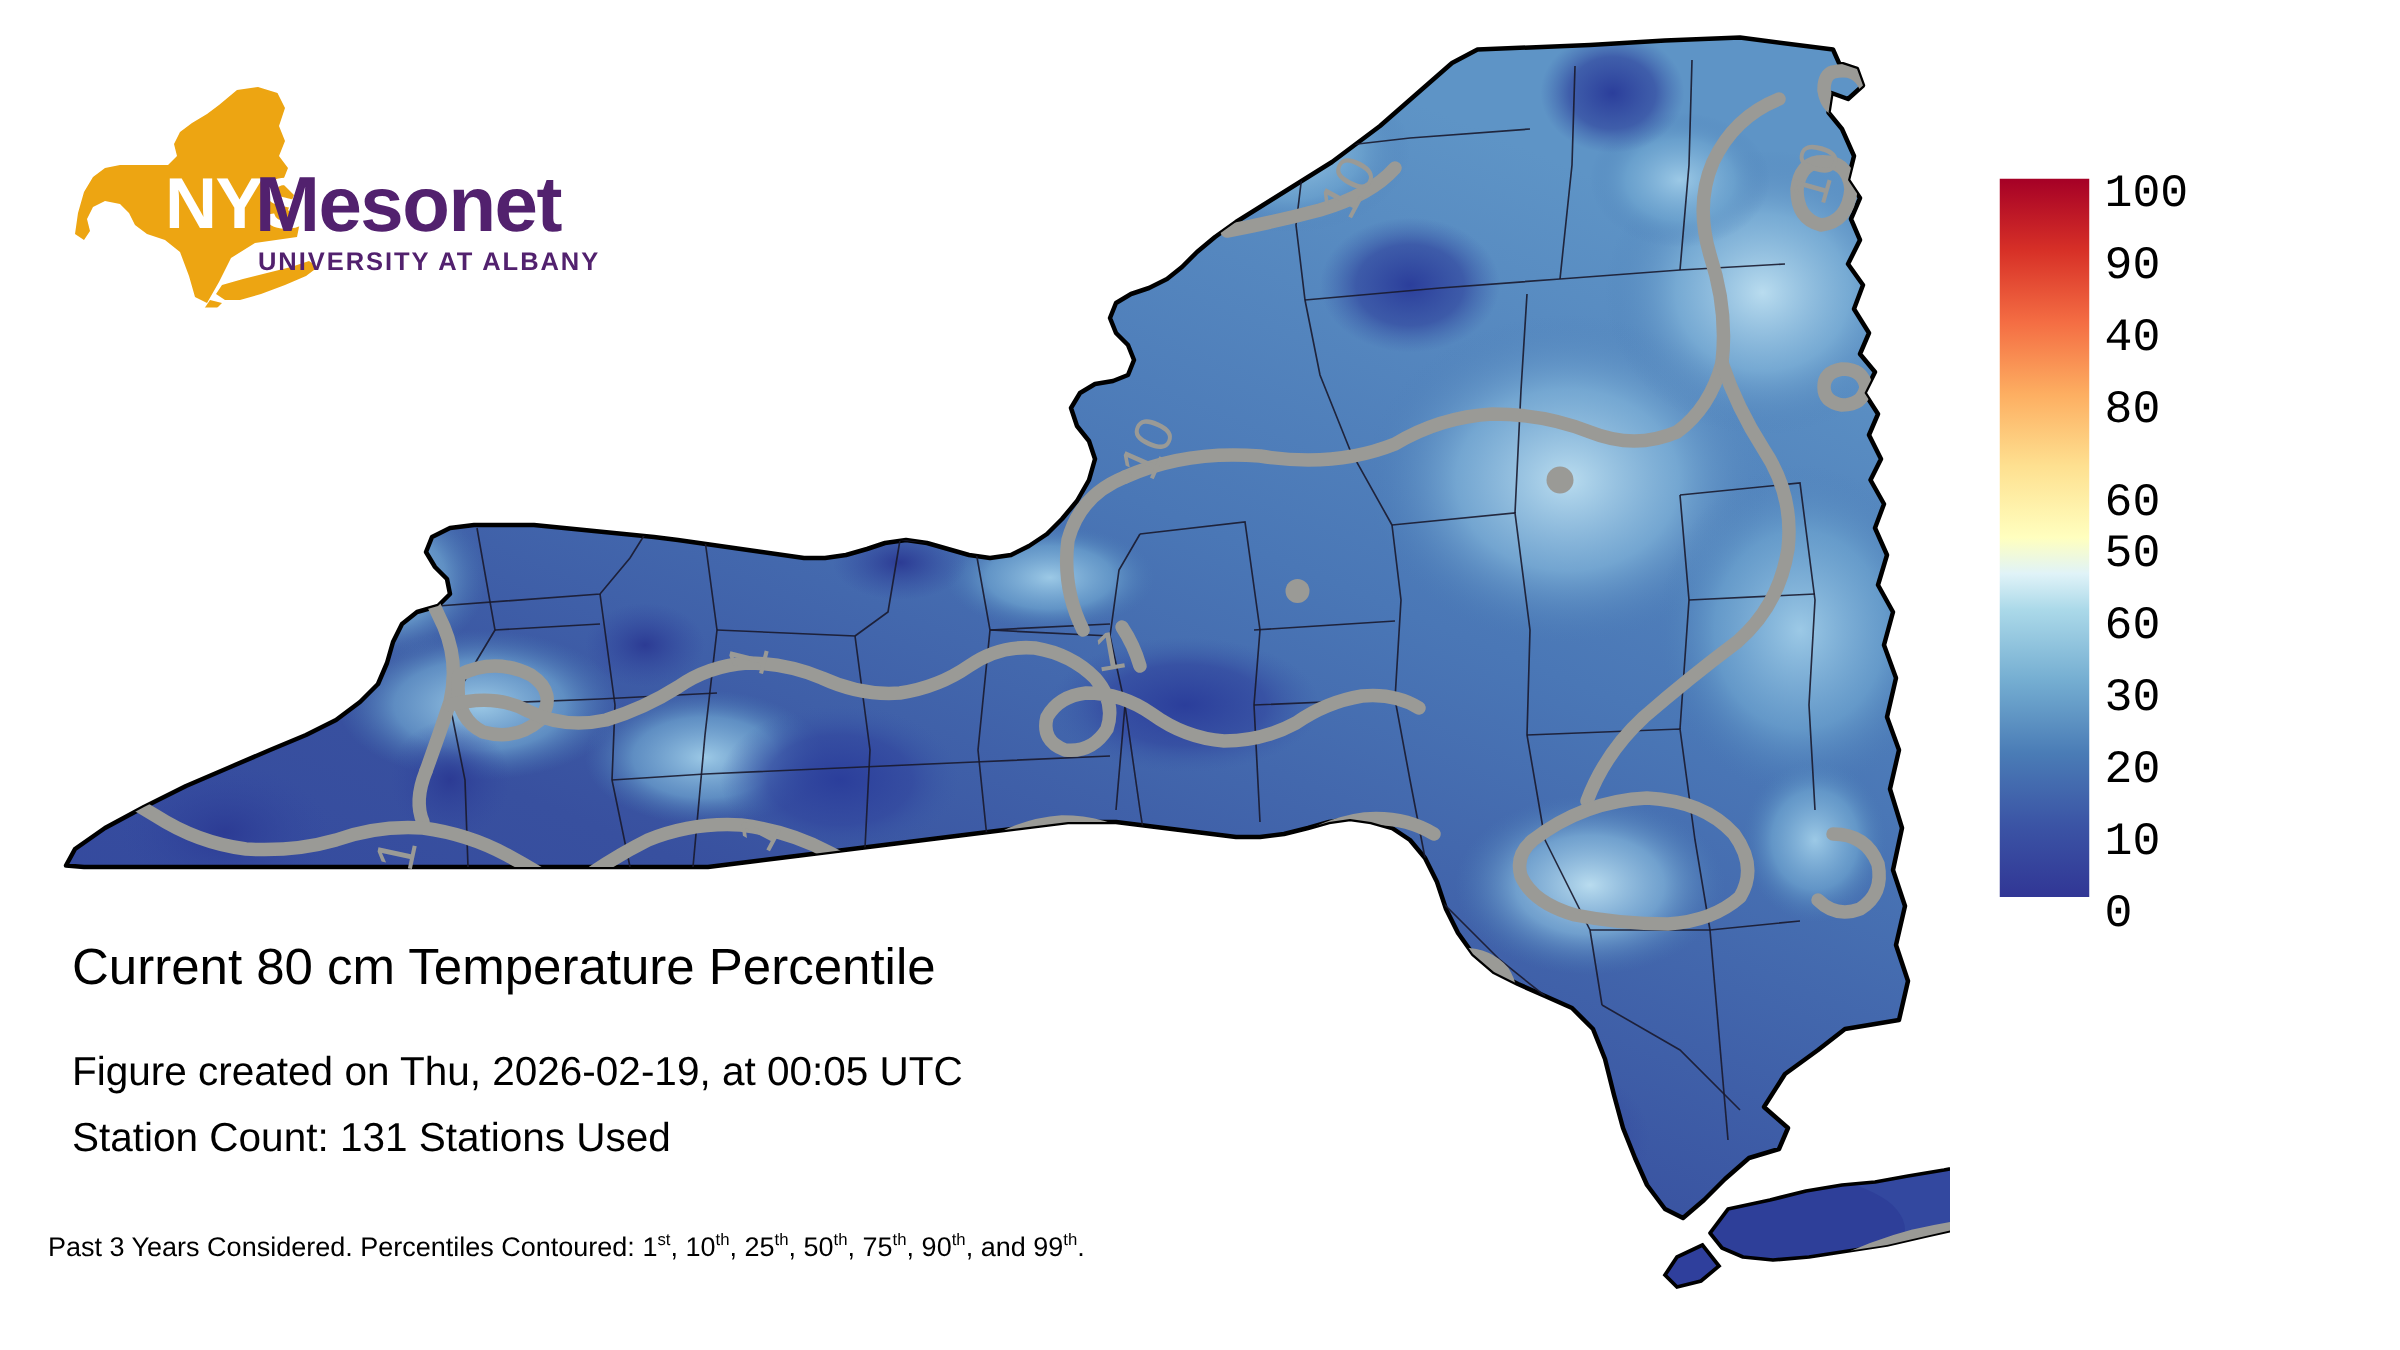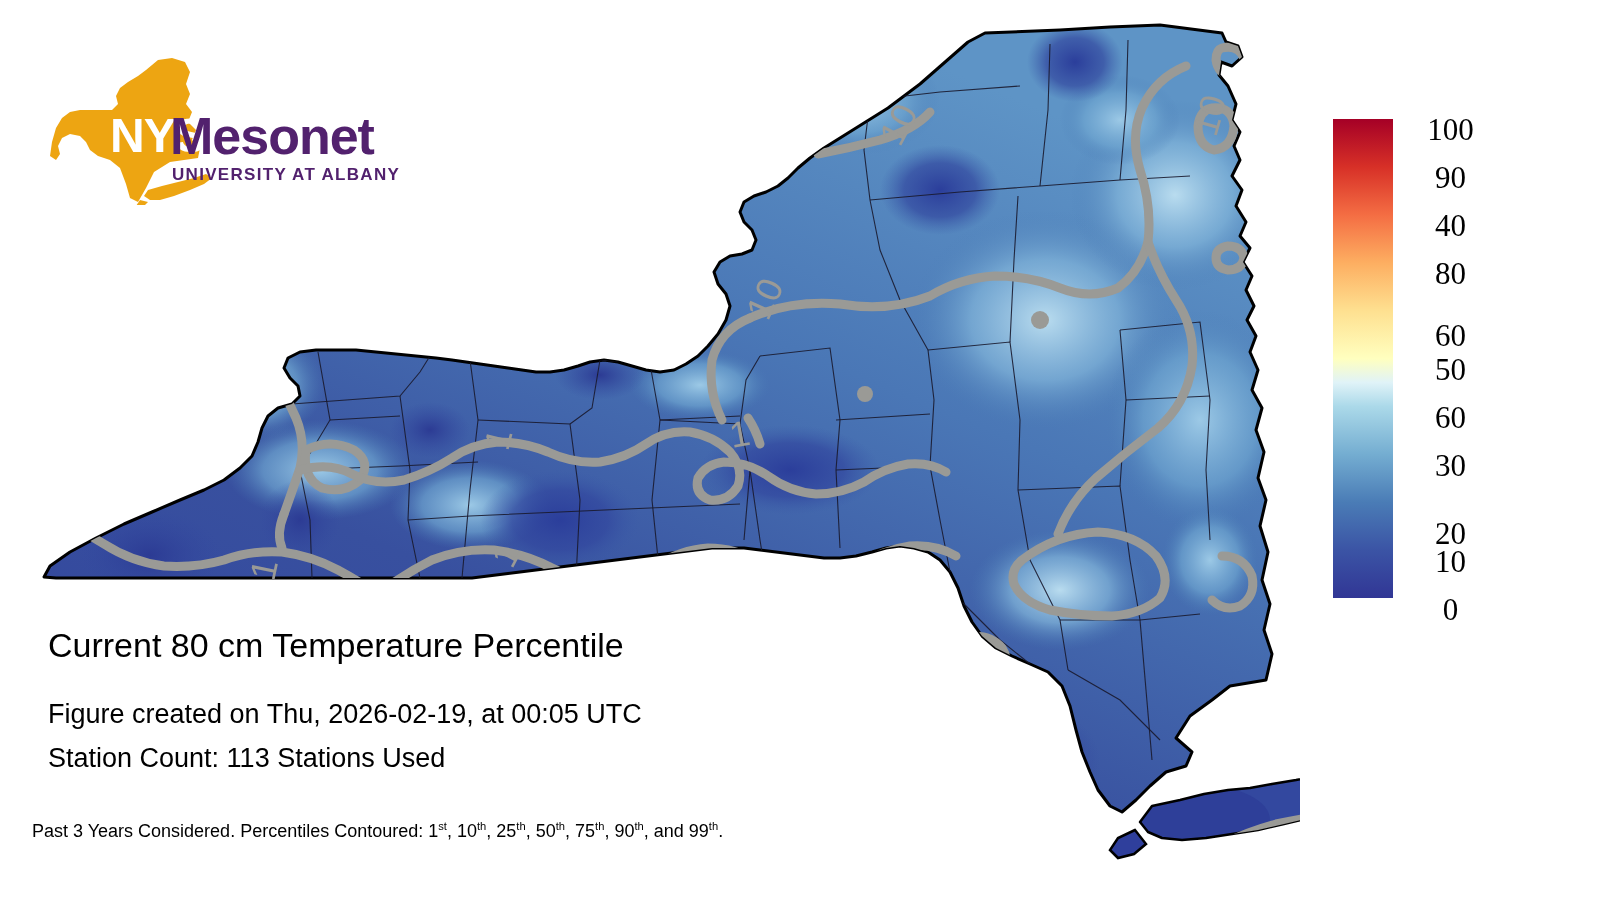--- a/index.html
+++ b/index.html
@@ -52,24 +52,24 @@
     position: absolute;
     left: 1403px;
     top: 100px;
     width: 95px;
     height: 520px;
   }
   .cb-tick {
     position: absolute;
     right: 0;
     width: 95px;
-    text-align: center;
+    text-align: left;
     font-size: 31px;
     line-height: 31px;
-    font-family: Liberation Serif, serif;
+    font-family: Liberation Mono, monospace;
     color: #000;
     white-space: nowrap;
   }
 
   
   #caption {
     position: absolute;
     left: 48px;
     top: 622px;
     width: 1000px;
@@ -401,26 +401,26 @@
 
 <div id="colorbar-ticks">
   <div class="cb-tick" style="top:14px">100</div>
   <div class="cb-tick" style="top:62px">90</div>
   <div class="cb-tick" style="top:110px">40</div>
   <div class="cb-tick" style="top:158px">80</div>
   <div class="cb-tick" style="top:220px">60</div>
   <div class="cb-tick" style="top:254px">50</div>
   <div class="cb-tick" style="top:302px">60</div>
   <div class="cb-tick" style="top:350px">30</div>
-  <div class="cb-tick" style="top:418px">20</div>
+  <div class="cb-tick" style="top:398px">20</div>
   <div class="cb-tick" style="top:446px">10</div>
   <div class="cb-tick" style="top:494px">0</div>
 </div>
 
 <div id="caption">
   <h1 id="figure-title">Current 80 cm Temperature Percentile</h1>
   <p class="caption-line" id="caption-created">Figure created on Thu, 2026-02-19, at 00:05 UTC</p>
-  <p class="caption-line" id="caption-stations">Station Count: 113 Stations Used</p>
+  <p class="caption-line" id="caption-stations">Station Count: 131 Stations Used</p>
 </div>
 
 <div id="footnote">
   <span>Past 3 Years Considered. Percentiles Contoured: </span><span id="footnote-values"><span>1<sup>st</sup></span>, <span>10<sup>th</sup></span>, <span>25<sup>th</sup></span>, <span>50<sup>th</sup></span>, <span>75<sup>th</sup></span>, <span>90<sup>th</sup></span>, and <span>99<sup>th</sup></span>.</span>
 </div>
 
 </body></html>

